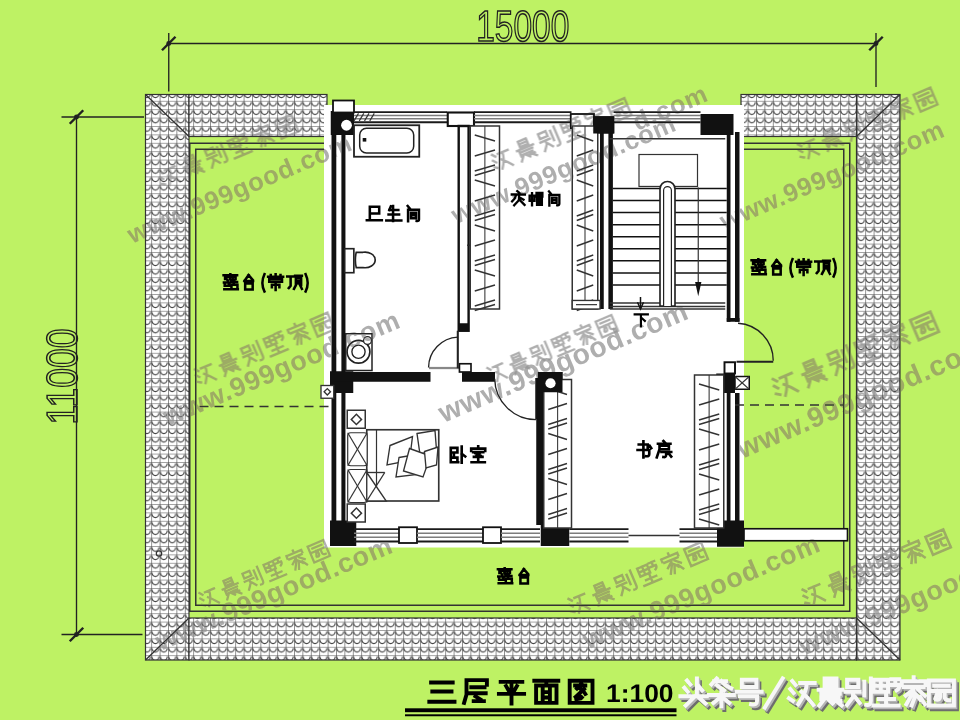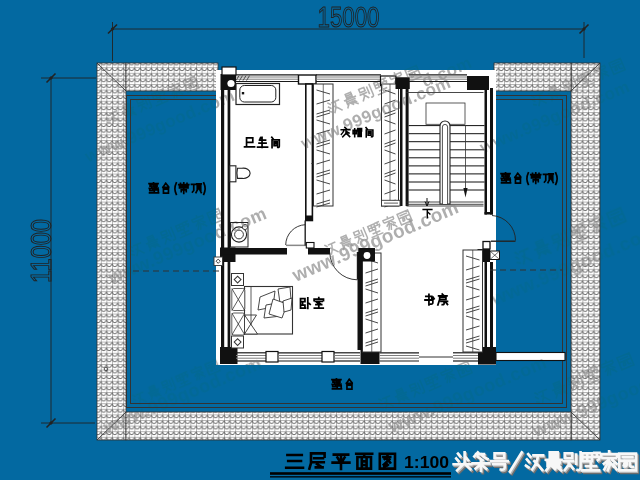--- a/index.html
+++ b/index.html
@@ -1,16 +1,16 @@
 <!DOCTYPE html>
 <html><head>
 <meta charset="utf-8">
 <style>
 html,body{margin:0;padding:0;background:#fff;}
-#page{position:relative;width:640px;height:480px;overflow:hidden;background:#0369a1;font-family:"Liberation Sans", sans-serif;}
+#page{position:relative;width:640px;height:480px;overflow:hidden;background:#bef264;font-family:"Liberation Sans", sans-serif;}
 </style>
 </head>
 <body>
 <div id="page">
 <svg width="640" height="480" viewBox="0 0 640 480" font-family="Liberation Sans, sans-serif">
 <defs>
 <pattern id="tile" width="5.6" height="5.6" patternUnits="userSpaceOnUse">
 <rect x="0" y="0" width="5.6" height="5.6" fill="#ffffff"></rect>
 <path d="M0,0 H5.6 M0,0 V5.6" fill="none" stroke="#404040" stroke-width="0.75"></path>
 <path d="M0.5,1 A2.3,2.5 0 0 0 5.1,1" fill="none" stroke="#404040" stroke-width="0.75"></path>

